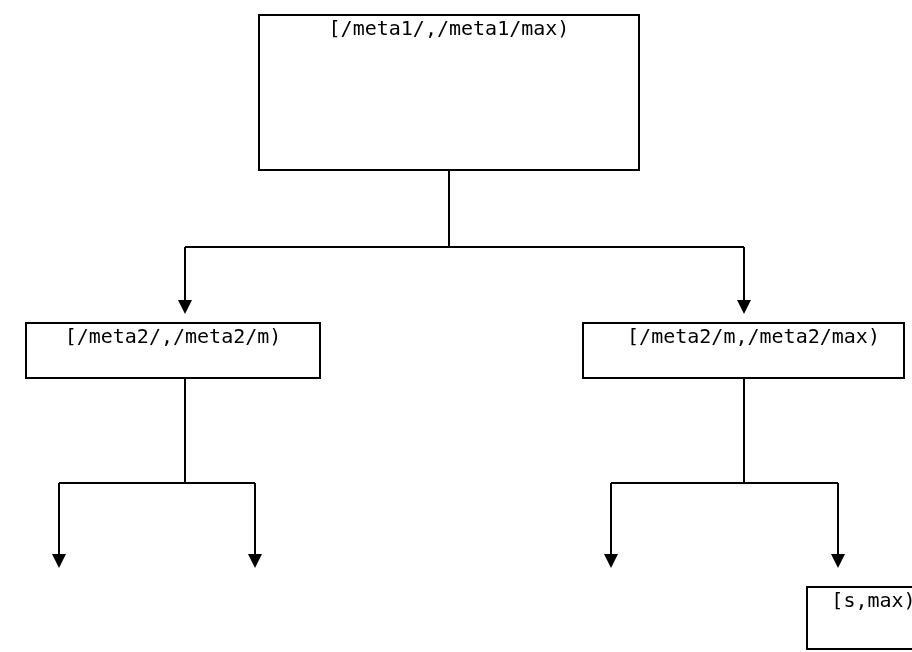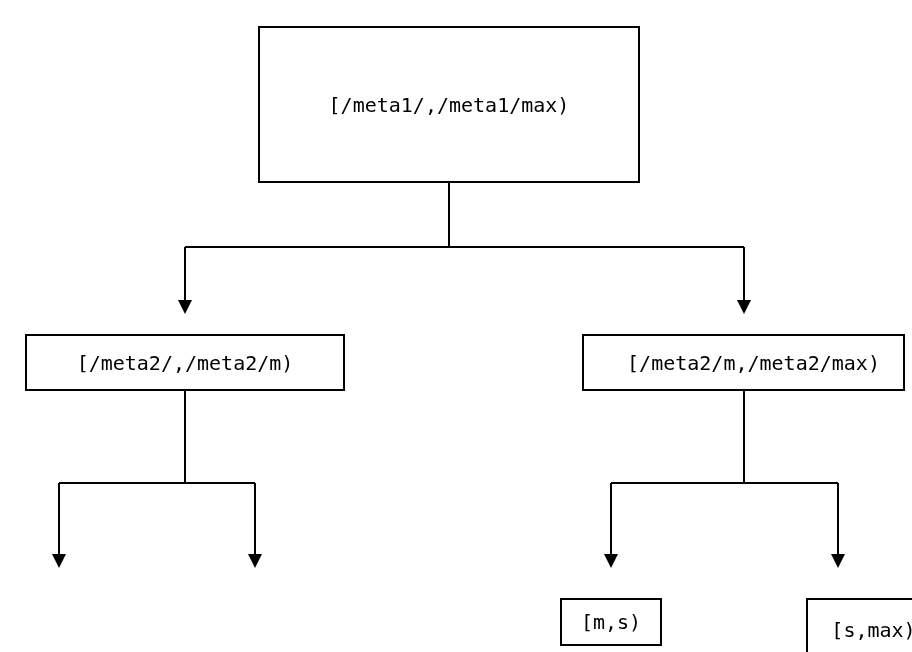--- a/index.html
+++ b/index.html
@@ -22,26 +22,25 @@
     left: 0;
     top: 0;
   }
   .node {
     position: absolute;
     box-sizing: border-box;
     border: 2px solid #000000;
     background: #ffffff;
     color: #000000;
     display: flex;
-    align-items: center;
+    align-items: flex-start;
     justify-content: center;
     font-size: 20px;
     letter-spacing: 0;
     white-space: nowrap;
-    margin-top: 12px;
   }
 </style>
 </head>
 <body>
 
 <div class="canvas">
 
   <svg class="edges" width="912" height="652" viewBox="0 0 912 652">
     <g stroke="#000000" stroke-width="2" fill="none">
       <path d="M449 171 L449 247"></path>
@@ -66,31 +65,28 @@
       <polygon points="248,554 262,554 255,568"></polygon>
       <polygon points="604,554 618,554 611,568"></polygon>
       <polygon points="831,554 845,554 838,568"></polygon>
     </g>
   </svg>
 
   <div class="node" style="left:258px; top:14px; width:382px; height:157px;">
     <span>[/meta1/,/meta1/max)</span>
   </div>
 
-  <div class="node" style="left:25px; top:322px; width:320px; height:57px;">
+  <div class="node" style="left:25px; top:322px; width:296px; height:57px;">
     <span>[/meta2/,/meta2/m)</span>
   </div>
 
   <div class="node" style="left:582px; top:322px; width:323px; height:57px;padding-left:20px;">
     <span>[/meta2/m,/meta2/max)</span>
   </div>
 
 
 
-  <div class="node" style="left:560px; top:586px; width:102px; height:48px;">
-    <span>[m,s)</span>
-  </div>
 
   <div class="node" style="left:806px; top:586px; width:135px; height:64px;">
     <span>[s,max)</span>
   </div>
 
 </div>
 
 </body></html>

